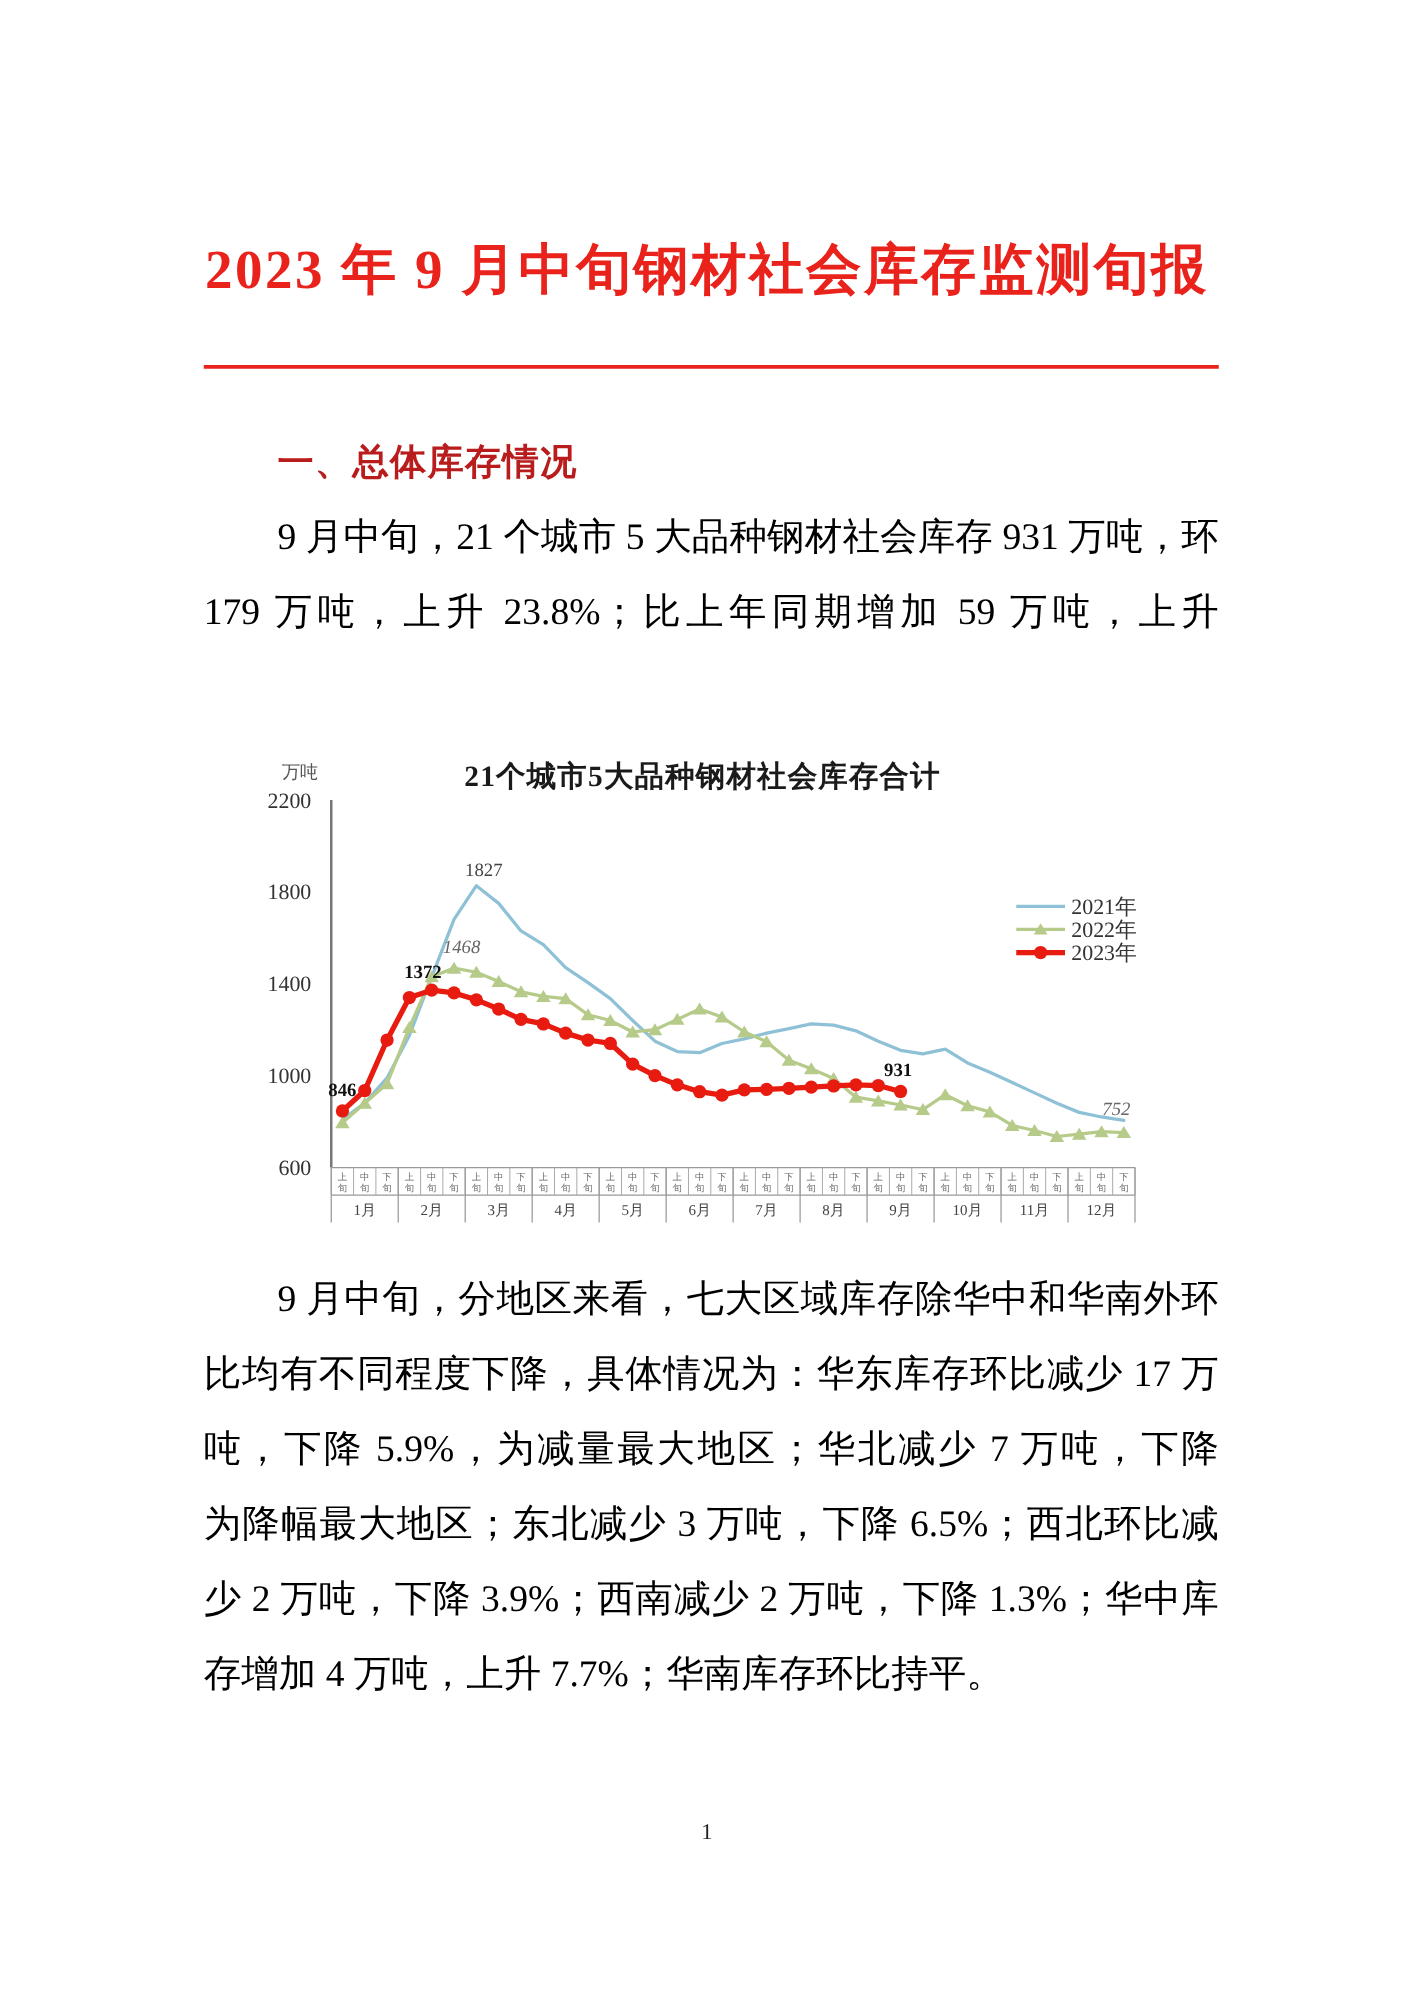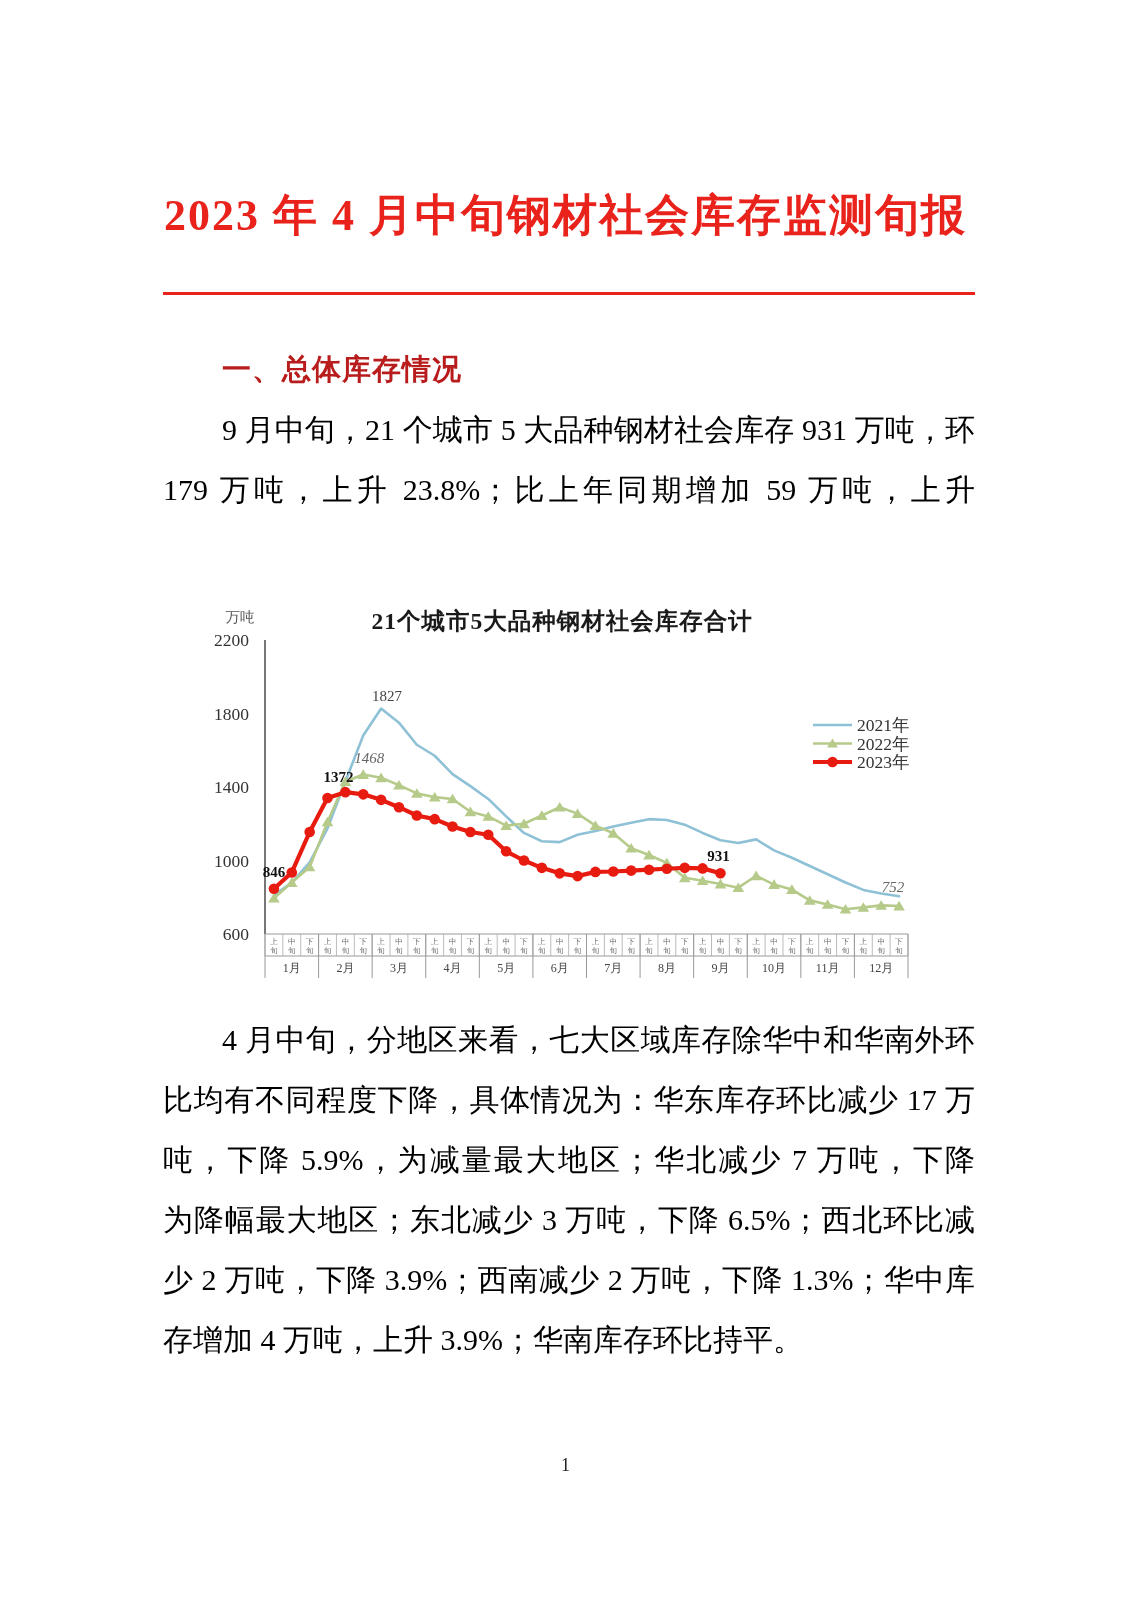--- a/index.html
+++ b/index.html
@@ -46,21 +46,21 @@
   .cleg  { font:17.5px "Liberation Serif",serif; fill:#333; }
   .cann  { font:15px "Liberation Serif",serif; fill:#444; }
   .cann.bold   { font-weight:bold; fill:#111; }
   .cann.italic { font-style:italic; fill:#666; }
 </style>
 </head>
 <body>
 
 <div class="page">
 
-  <h1 class="doc-title">2023 年 4 月中旬钢材社会库存监测旬报</h1>
+  <h1 class="doc-title">2023 年 9 月中旬钢材社会库存监测旬报</h1>
 
   <div class="title-rule"></div>
 
   <h2 class="section-heading">一、总体库存情况</h2>
 
   <div class="para" id="para-overview">
       <div class="line indent">9 月中旬，21 个城市 5 大品种钢材社会库存 931 万吨，环</div>
       <div class="line">179 万吨，上升 23.8%；比上年同期增加 59 万吨，上升 6.8%。</div>
     </div>
 
@@ -286,23 +286,23 @@
         <line x1="618" y1="158.5" x2="657" y2="158.5" stroke="#b6ca8a" stroke-width="2.6"></line>
         <path d="M637.5,153.5 L643,162.5 L632,162.5 Z" fill="#b6ca8a"></path>
         <text x="662" y="164.5" class="cleg">2022年</text>
         <line x1="618" y1="177" x2="657" y2="177" stroke="#e81b10" stroke-width="4.2"></line>
         <circle cx="637.5" cy="177" r="5.3" fill="#e81b10"></circle>
         <text x="662" y="183" class="cleg">2023年</text>
       </svg>
   </figure>
 
   <div class="para" id="para-regional">
-      <div class="line indent">4 月中旬，分地区来看，七大区域库存除华中和华南外环</div>
+      <div class="line indent">9 月中旬，分地区来看，七大区域库存除华中和华南外环</div>
       <div class="line">比均有不同程度下降，具体情况为：华东库存环比减少 17 万</div>
       <div class="line">吨，下降 5.9%，为减量最大地区；华北减少 7 万吨，下降 6.6%，</div>
       <div class="line">为降幅最大地区；东北减少 3 万吨，下降 6.5%；西北环比减</div>
       <div class="line">少 2 万吨，下降 3.9%；西南减少 2 万吨，下降 1.3%；华中库</div>
-      <div class="line no-just">存增加 4 万吨，上升 3.9%；华南库存环比持平。</div>
+      <div class="line no-just">存增加 4 万吨，上升 7.7%；华南库存环比持平。</div>
     </div>
 
   <div class="page-number">1</div>
 
 </div>
 
 </body></html>

